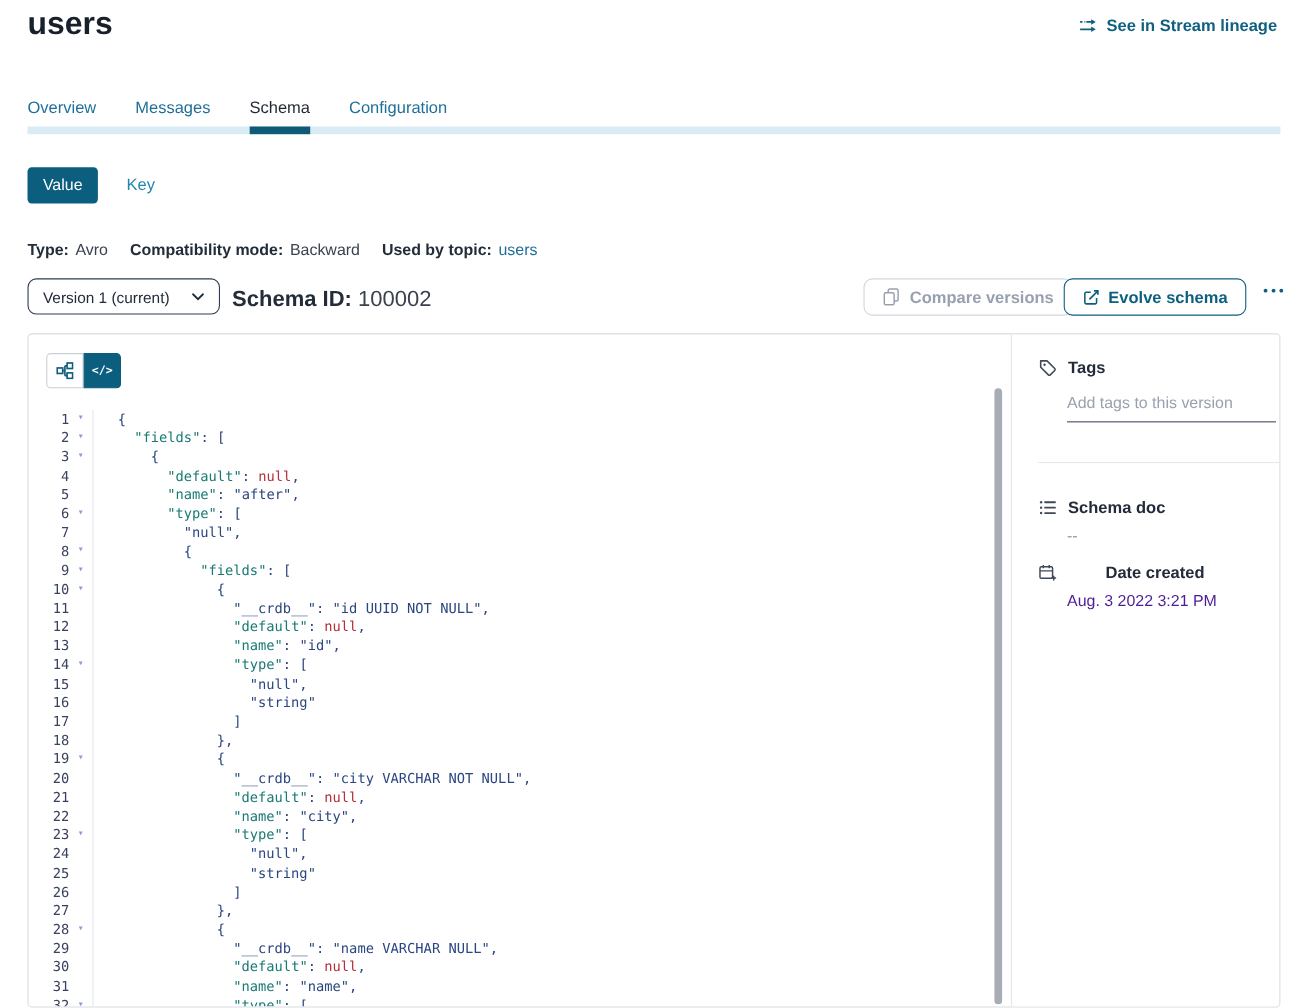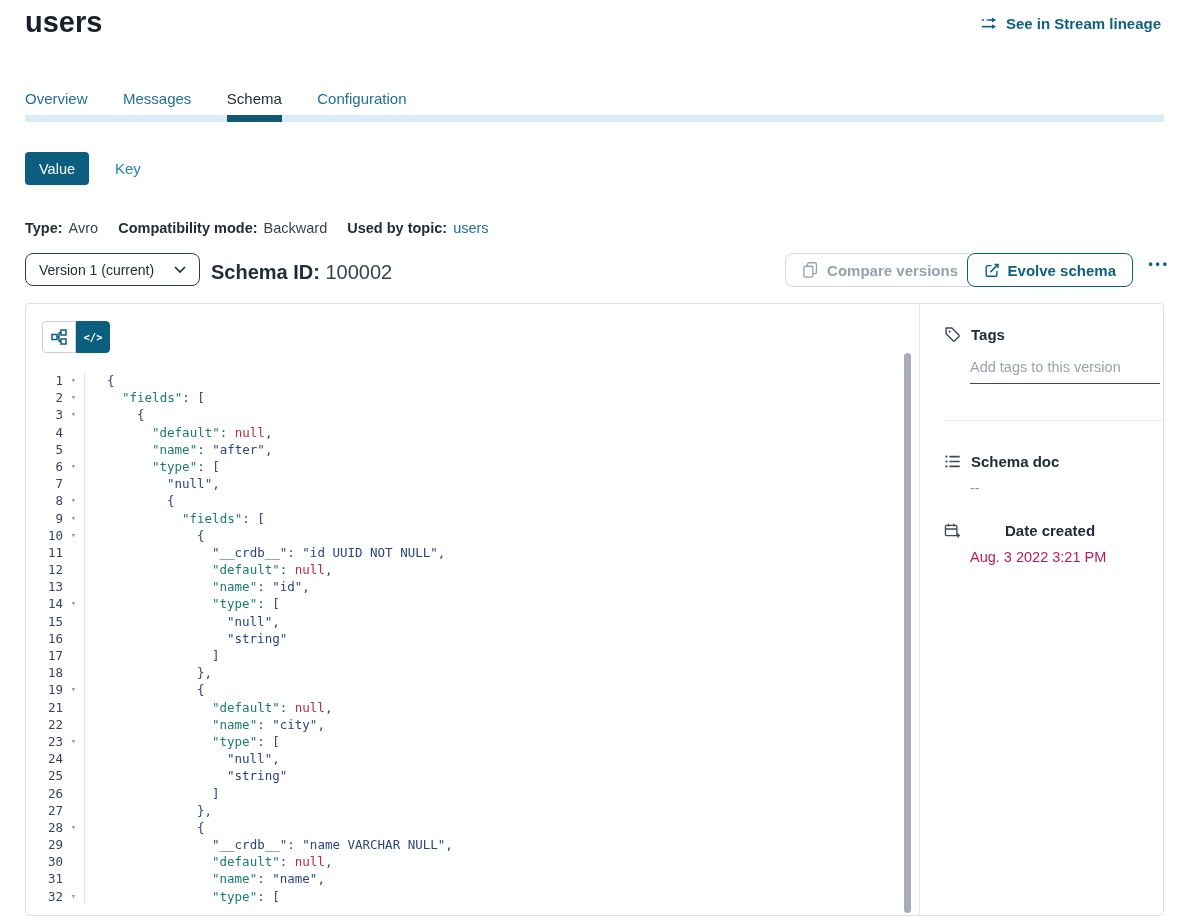--- a/index.html
+++ b/index.html
@@ -72,22 +72,22 @@
   .sidebar { position:absolute; right:0; top:0; bottom:0; width:244px;
     border-left:1px solid #e3e6ec; padding:22px 16px 0 24px; background:#fff; }
   .sb-head { display:flex; align-items:center; gap:10px; font-size:15px; font-weight:700; color:#222b39; }
   .sb-head svg { flex:none; }
   .tags-input { display:block; margin:16px 0 0 26px; width:190px; border:none;
     border-bottom:1.5px solid #434c66; font-size:14.5px; font-family:inherit;
     padding:0 0 8px 0; color:#222b39; outline:none; background:transparent; }
   .tags-input::placeholder { color:#9aa1ae; }
   .sb-divider { height:1px; background:#e5e7ea; margin:36px -16px 0 0; }
   .sb-sec-doc { margin-top:32px; }
-  .sb-sec-date { margin-top:26px;gap:44px; }
-  .sb-value { margin:10px 0 0 26px; font-size:14.5px; color:#be185d; }
+  .sb-sec-date { margin-top:16px;gap:44px; }
+  .sb-value { margin:10px 0 0 26px; font-size:14.5px; color:#4c1d95; }
   .sb-value.dim { color:#8e95a3; }
 </style>
 </head>
 <body>
 
 <h1 class="page-title">users</h1>
 
 <a class="lineage-link">
   <svg width="19" height="15" viewBox="0 0 20 15">
     <g stroke="#0f5f80" stroke-width="1.7" fill="#0f5f80">
@@ -268,20 +268,25 @@
         <span class="ln">18</span>
         <span class="fold"></span>
         <span class="code-text" style="padding-left: 112px;"><span class="tk-p">},</span></span>
       </div>
       <div class="code-line">
         <span class="ln">19</span>
         <span class="fold">▾</span>
         <span class="code-text" style="padding-left: 112px;"><span class="tk-p">{</span></span>
       </div>
       <div class="code-line">
+        <span class="ln">20</span>
+        <span class="fold"></span>
+        <span class="code-text" style="padding-left: 127px;"><span class="tk-s">"__crdb__"</span><span class="tk-p">: </span><span class="tk-s">"city VARCHAR NOT NULL"</span><span class="tk-p">,</span></span>
+      </div>
+      <div class="code-line">
         <span class="ln">21</span>
         <span class="fold"></span>
         <span class="code-text" style="padding-left: 127px;"><span class="tk-k">"default"</span><span class="tk-p">: </span><span class="tk-n">null</span><span class="tk-p">,</span></span>
       </div>
       <div class="code-line">
         <span class="ln">22</span>
         <span class="fold"></span>
         <span class="code-text" style="padding-left: 127px;"><span class="tk-k">"name"</span><span class="tk-p">: </span><span class="tk-s">"city"</span><span class="tk-p">,</span></span>
       </div>
       <div class="code-line">

